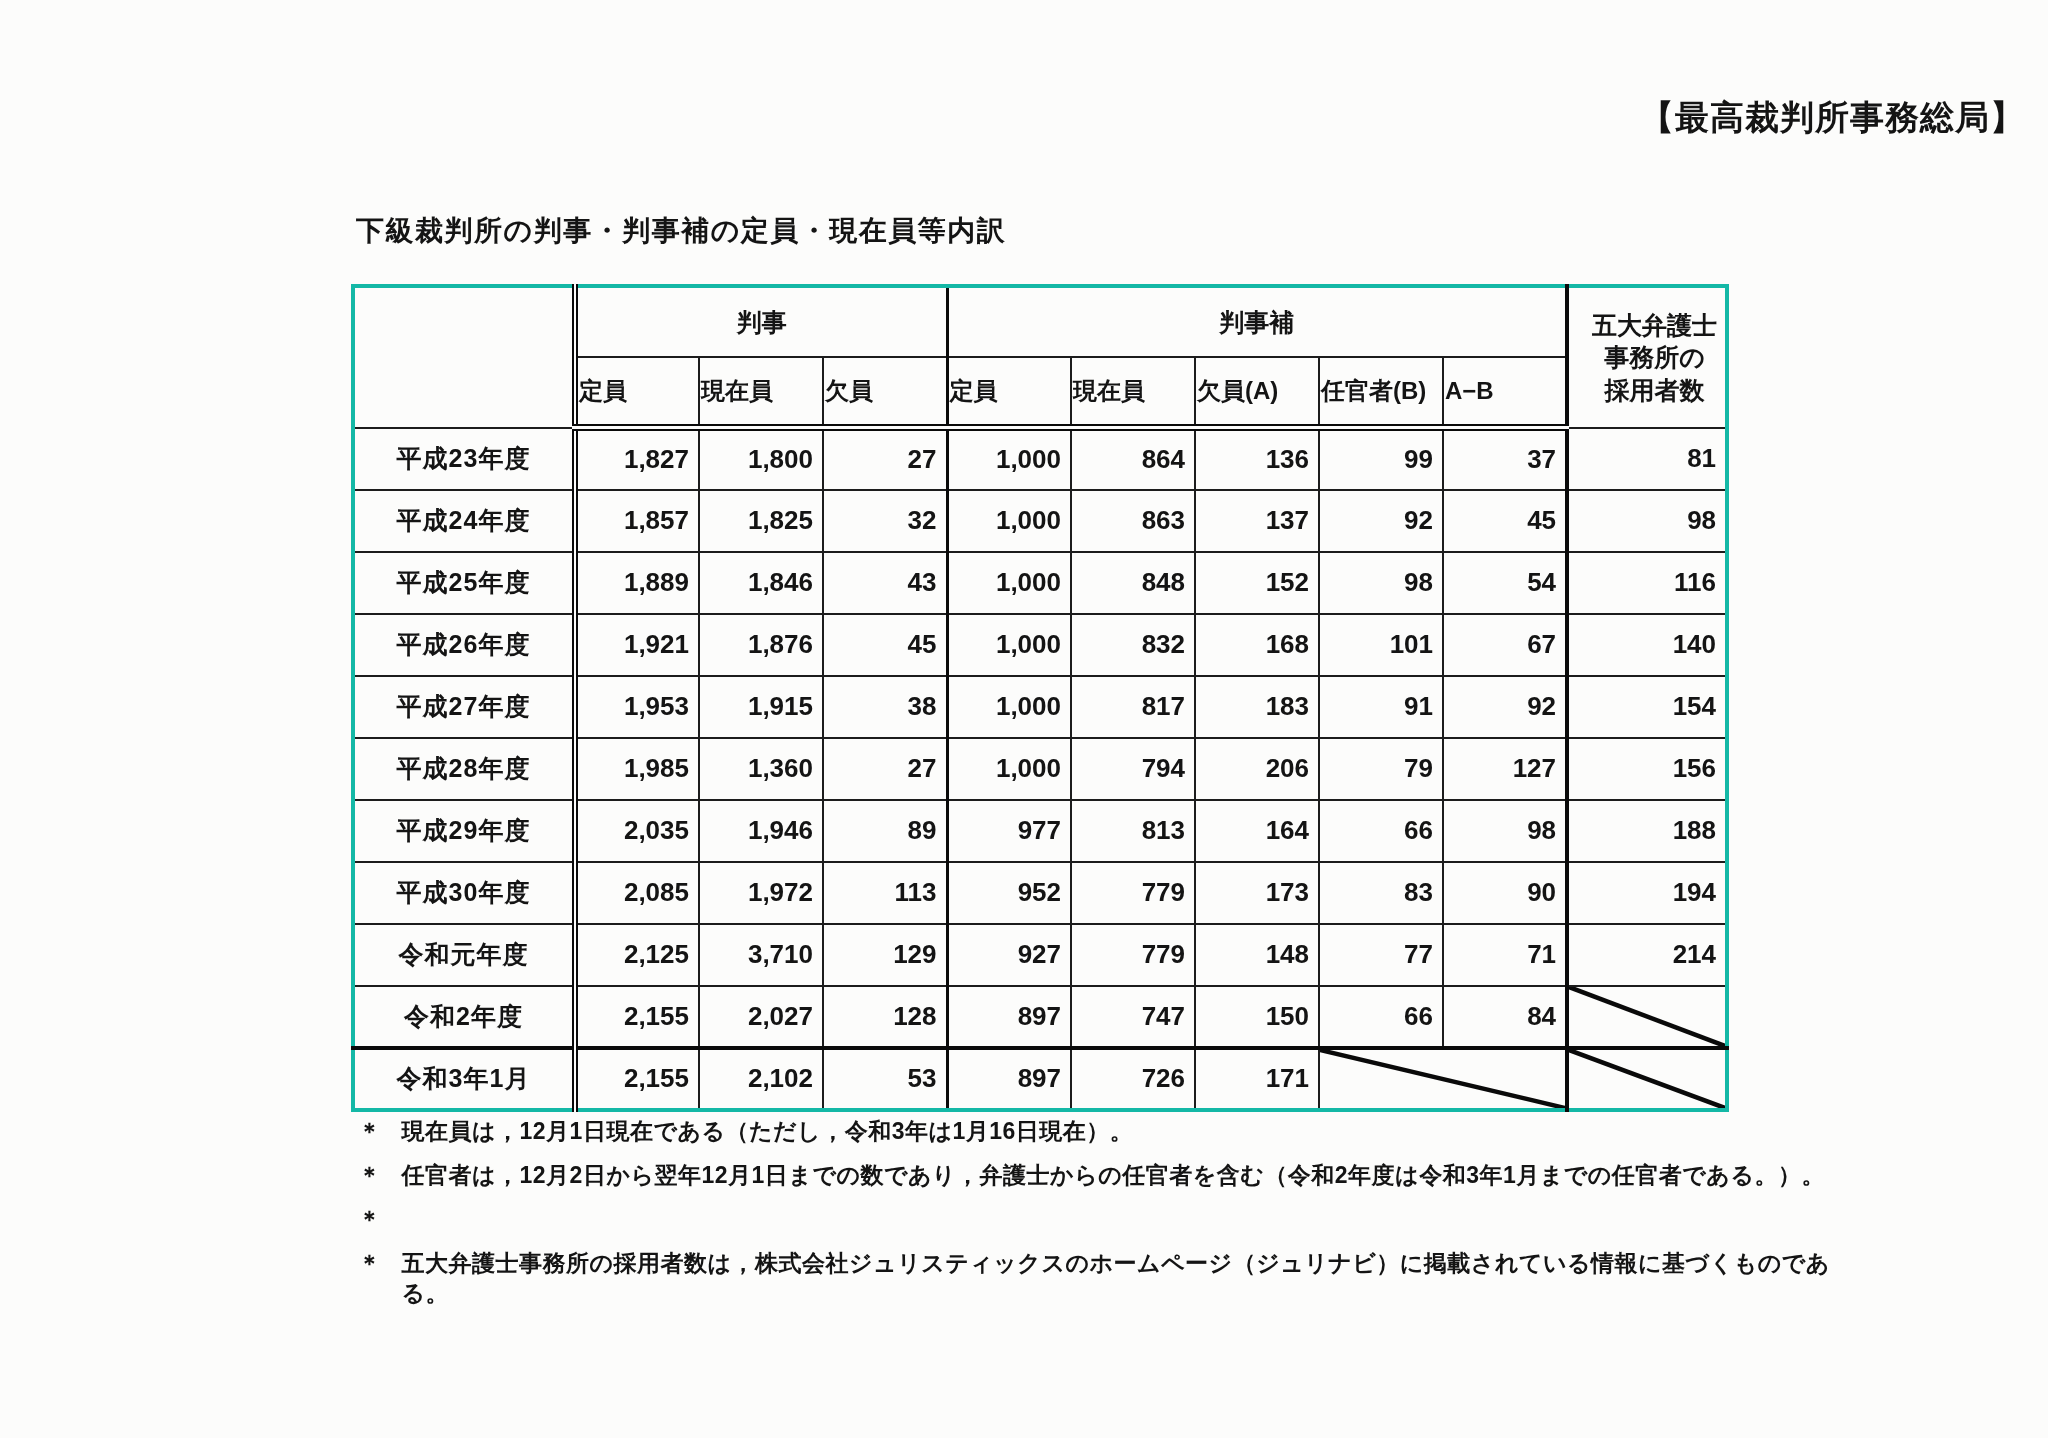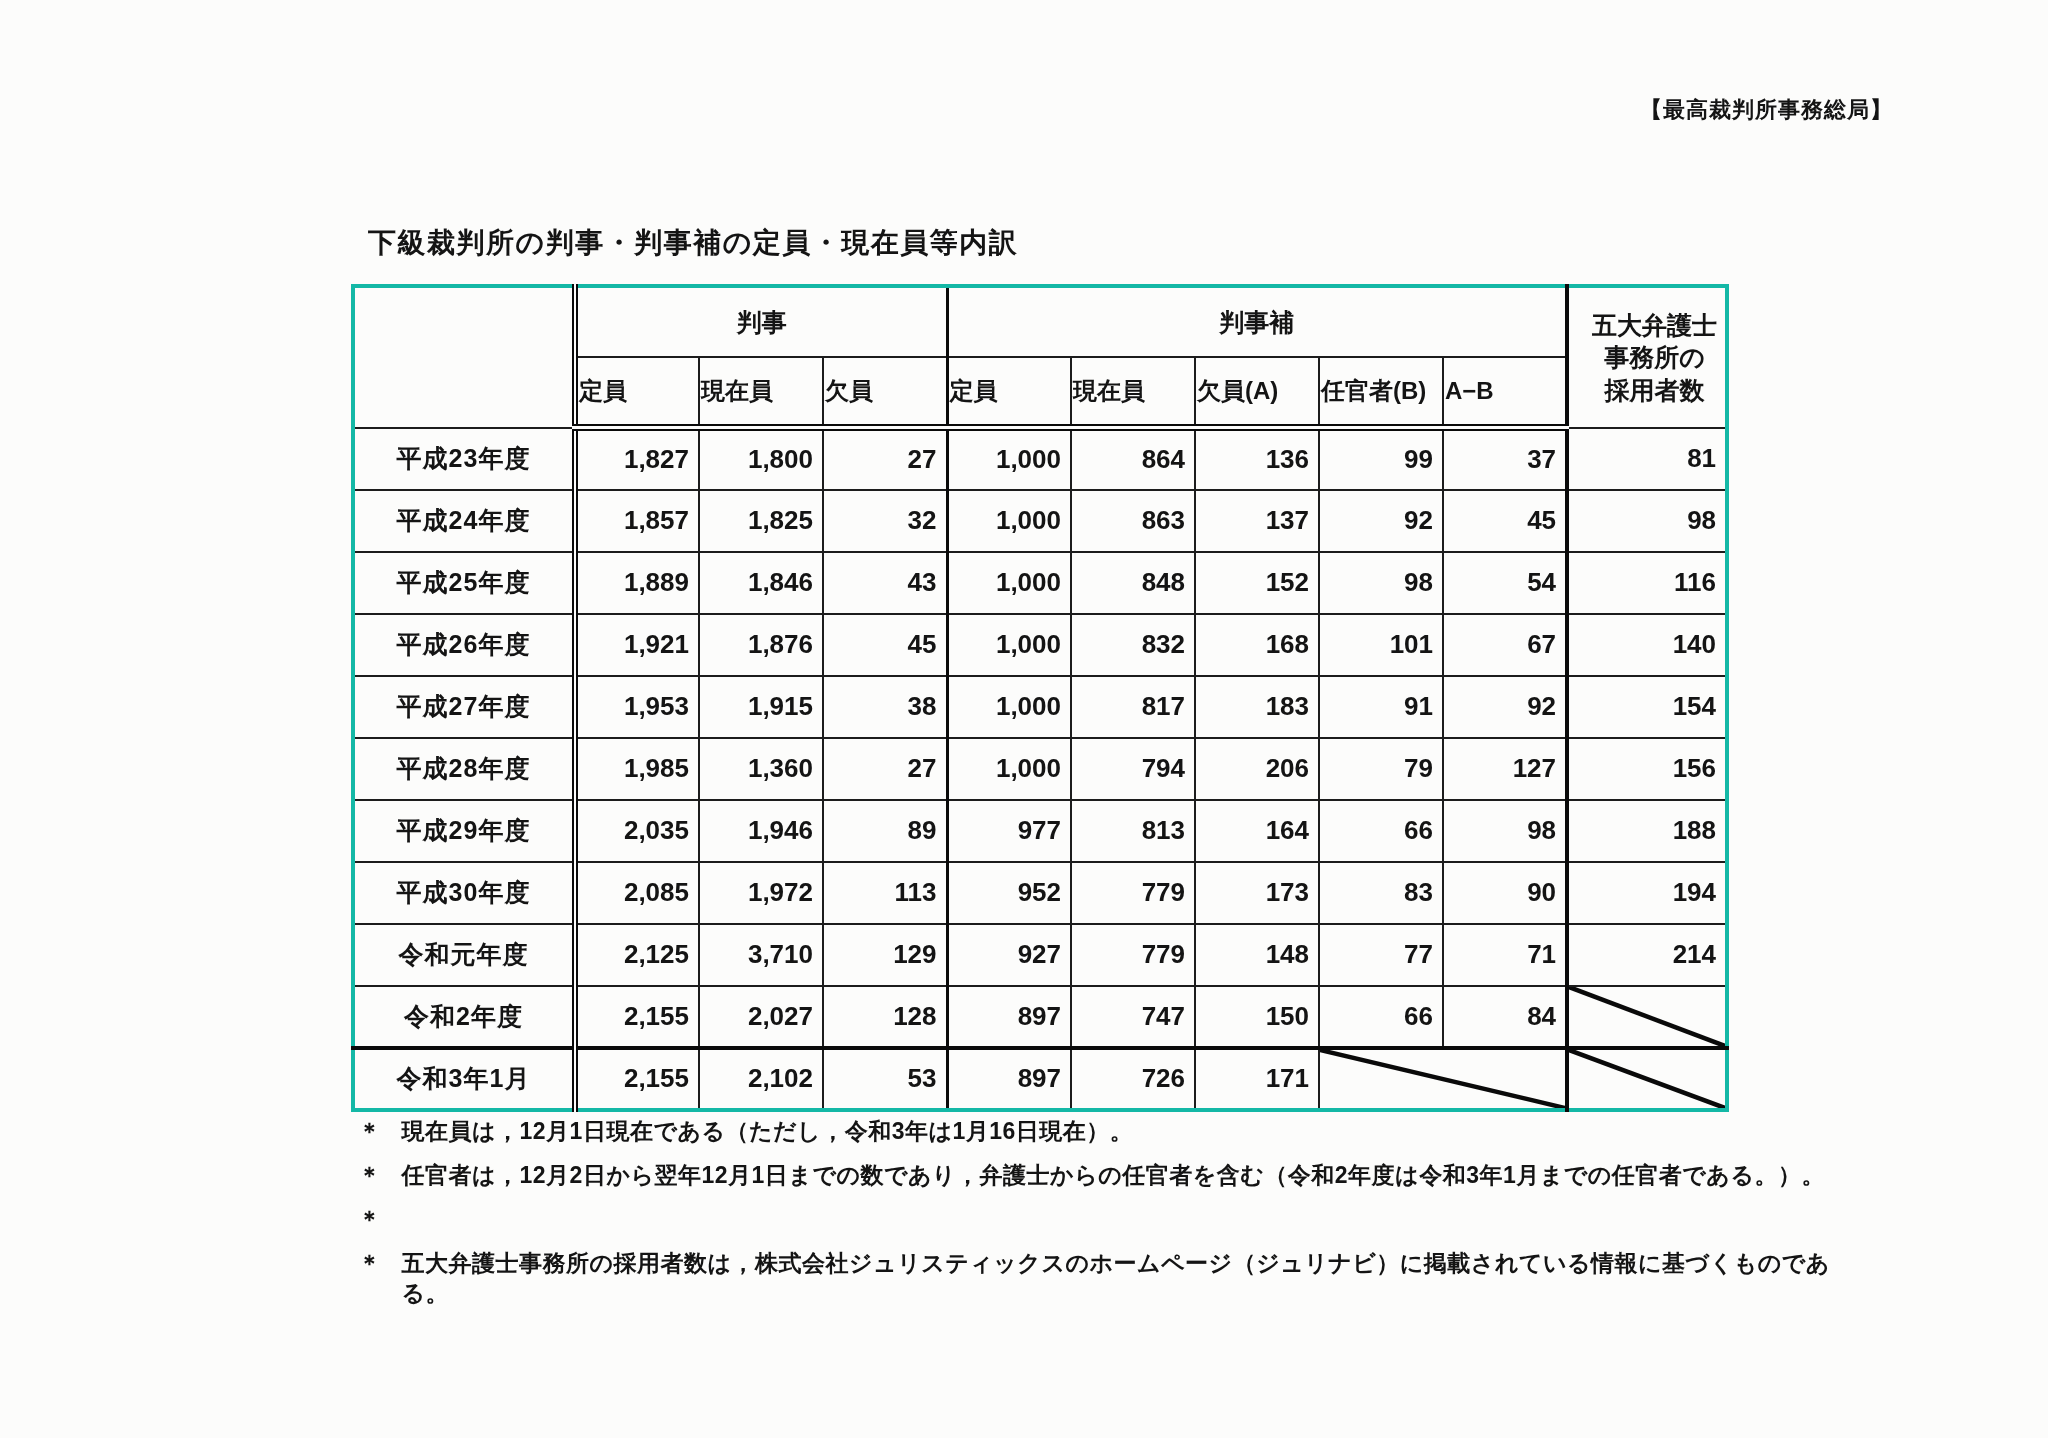--- a/index.html
+++ b/index.html
@@ -4,24 +4,24 @@
 <style>
   html,body{margin:0;padding:0;background:#e8e8e8;}
   .page{
     position:relative; width:2048px; height:1438px;
     background:#fcfcfb; color:#141414;
     font-family:"Liberation Sans", sans-serif;
     overflow:hidden;
   }
   .stamp{
     position:absolute; left:1640px; top:95px;
-    font-size:22px; font-weight:bold; letter-spacing:1px;
+    font-size:34px; font-weight:bold; letter-spacing:1px;
   }
   .title{
-    position:absolute; left:356px; top:212px; margin:12px;
+    position:absolute; left:356px; top:212px; margin:0;
     font-size:28px; font-weight:bold; letter-spacing:1.5px;
   }
   table.staffing{
     position:absolute; left:351px; top:284px;
     width:1374px; table-layout:fixed;
     border-collapse:collapse;
     border:4px solid #14b8a6;
     padding-left:46px;
   }
   table.staffing th, table.staffing td{

